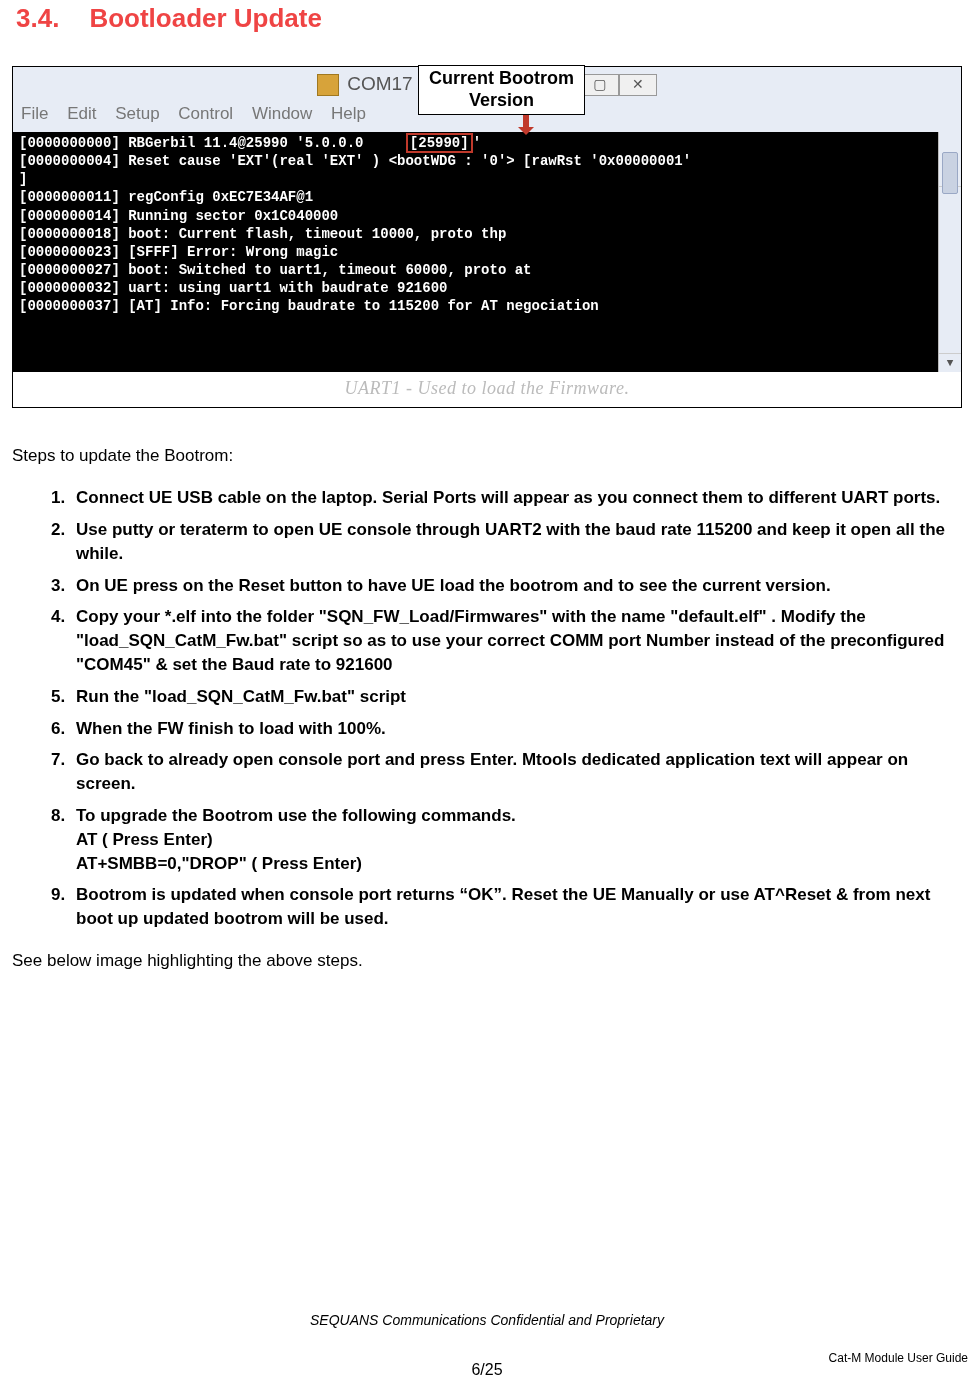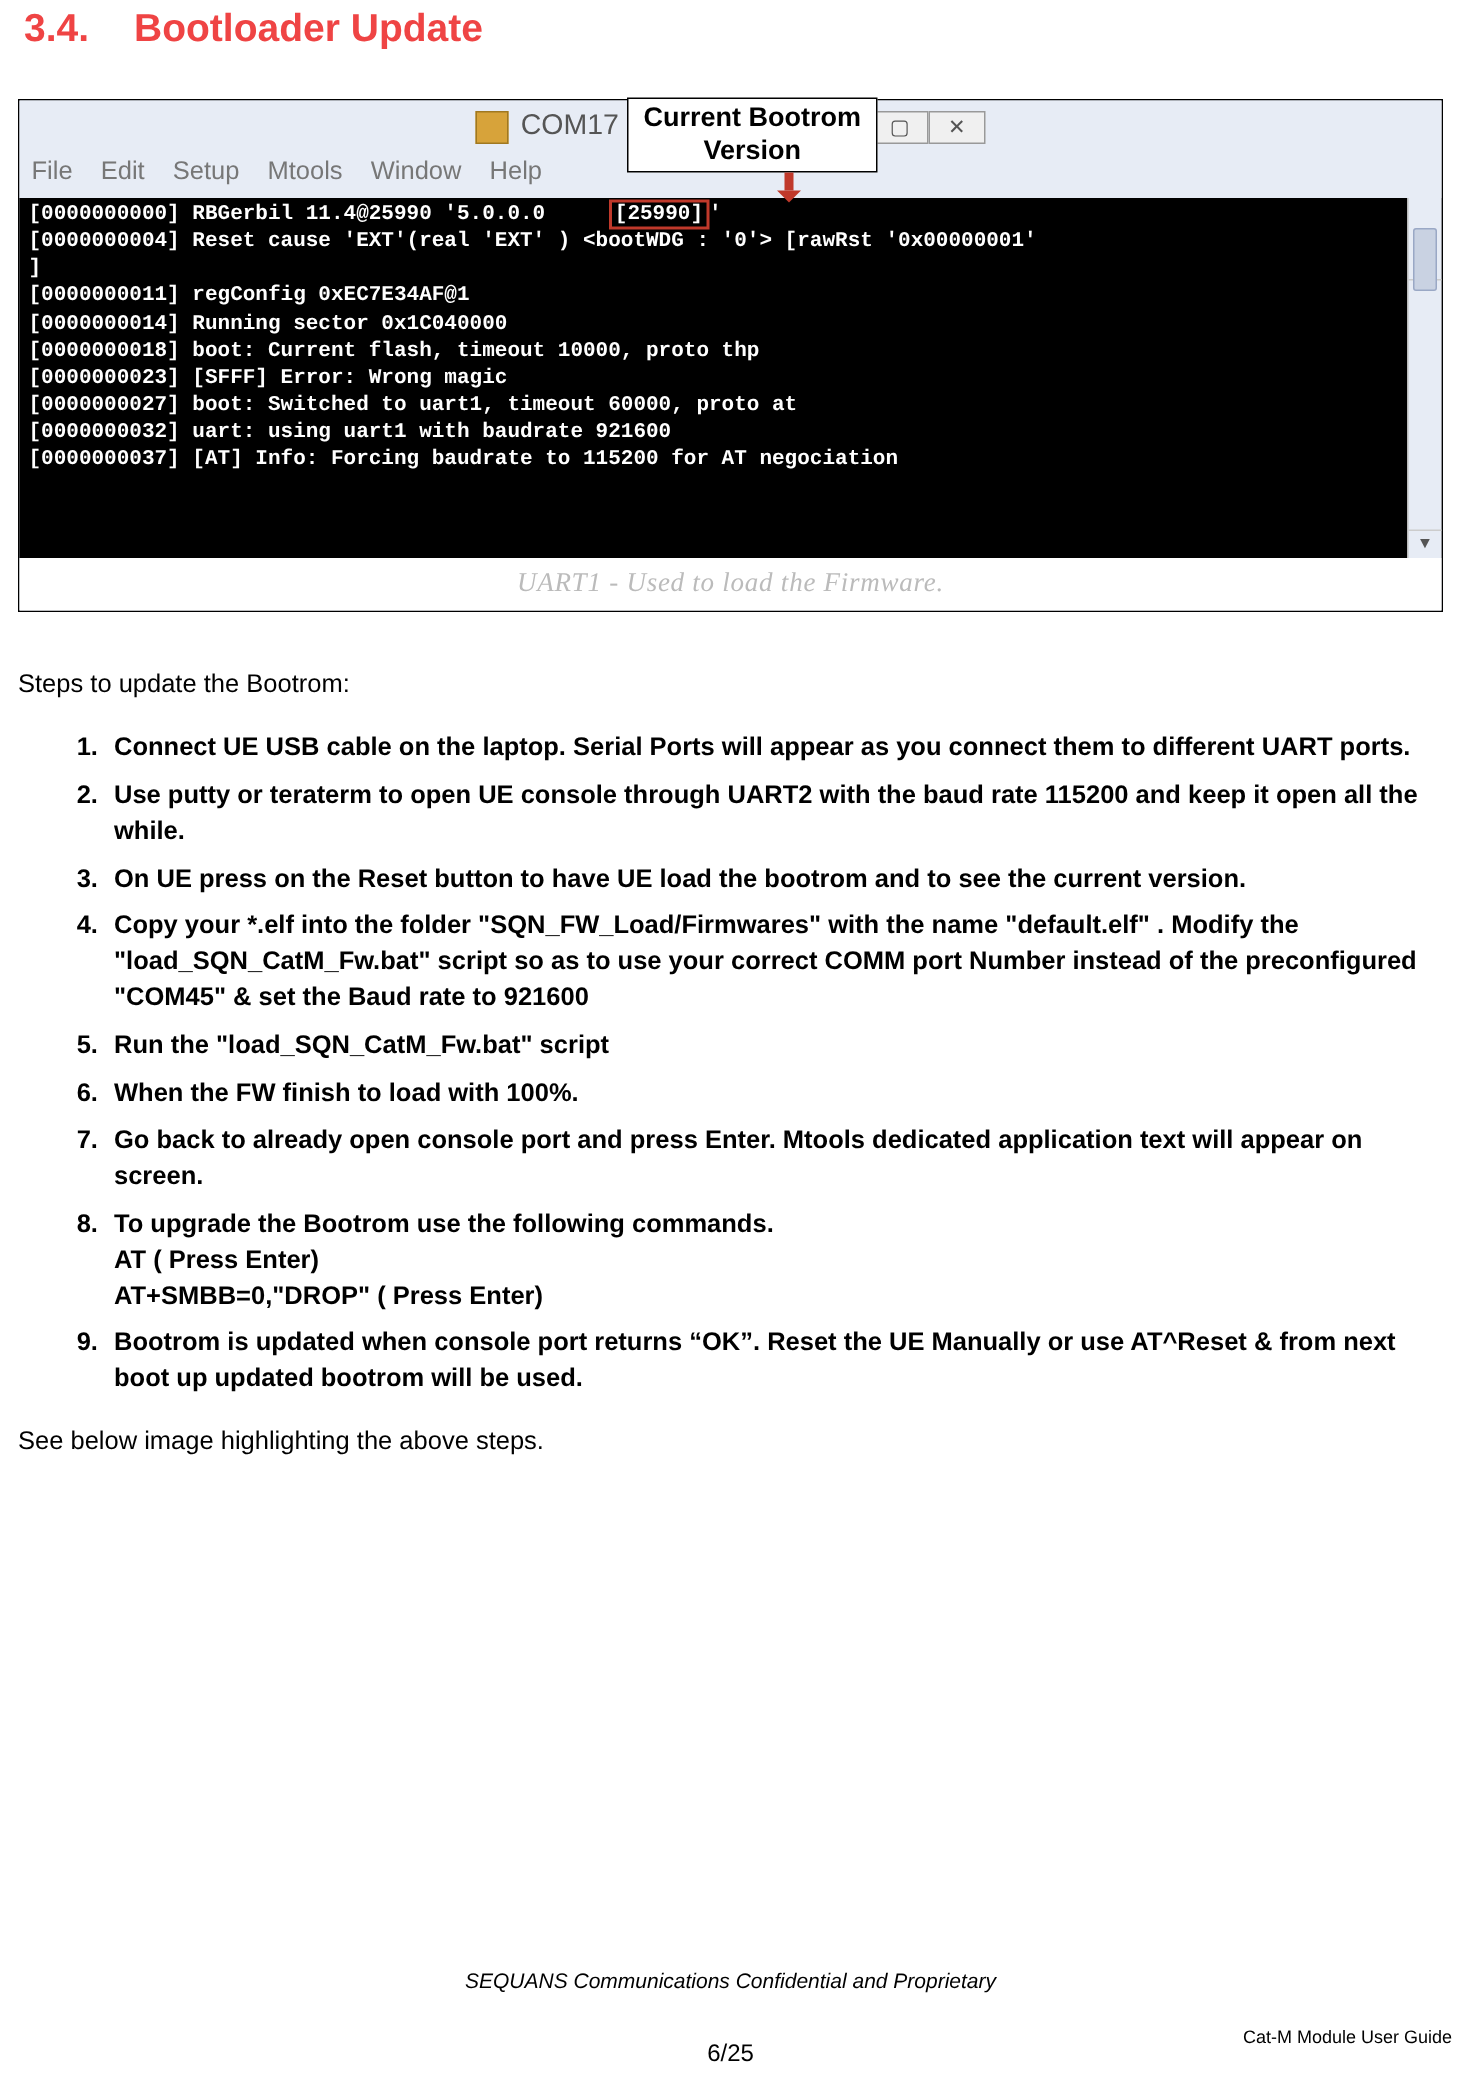--- a/index.html
+++ b/index.html
@@ -255,21 +255,21 @@
         <div class="tt-btn">—</div>
         <div class="tt-btn">▢</div>
         <div class="tt-btn">✕</div>
       </div>
     </div>
 
     <div class="tt-menubar">
       <span>File</span>
       <span>Edit</span>
       <span>Setup</span>
-      <span>Mtools</span>
+      <span>Control</span>
       <span>Window</span>
       <span>Help</span>
     </div>
 
     <div class="tt-console" id="console-output"><div><span>[0000000000] </span>RBGerbil 11.4@25990 '5.0.0.0 <span class="tt-highlight">[25990]</span>'</div><div><span>[0000000004] </span>Reset cause 'EXT'(real 'EXT' ) &lt;bootWDG : '0'&gt; [rawRst '0x00000001'</div><div><span>]</span></div><div><span>[0000000011] </span>regConfig 0xEC7E34AF@1</div><div><span>[0000000014] </span>Running sector 0x1C040000</div><div><span>[0000000018] </span>boot: Current flash, timeout 10000, proto thp</div><div><span>[0000000023] </span>[SFFF] Error: Wrong magic</div><div><span>[0000000027] </span>boot: Switched to uart1, timeout 60000, proto at</div><div><span>[0000000032] </span>uart: using uart1 with baudrate 921600</div><div><span>[0000000037] </span>[AT] Info: Forcing baudrate to 115200 for AT negociation</div>
       <div class="tt-scrollbar">
         <div class="tt-scroll-up">▲</div>
         <div class="tt-scroll-thumb"></div>
         <div class="tt-scroll-down">▼</div>
       </div>

